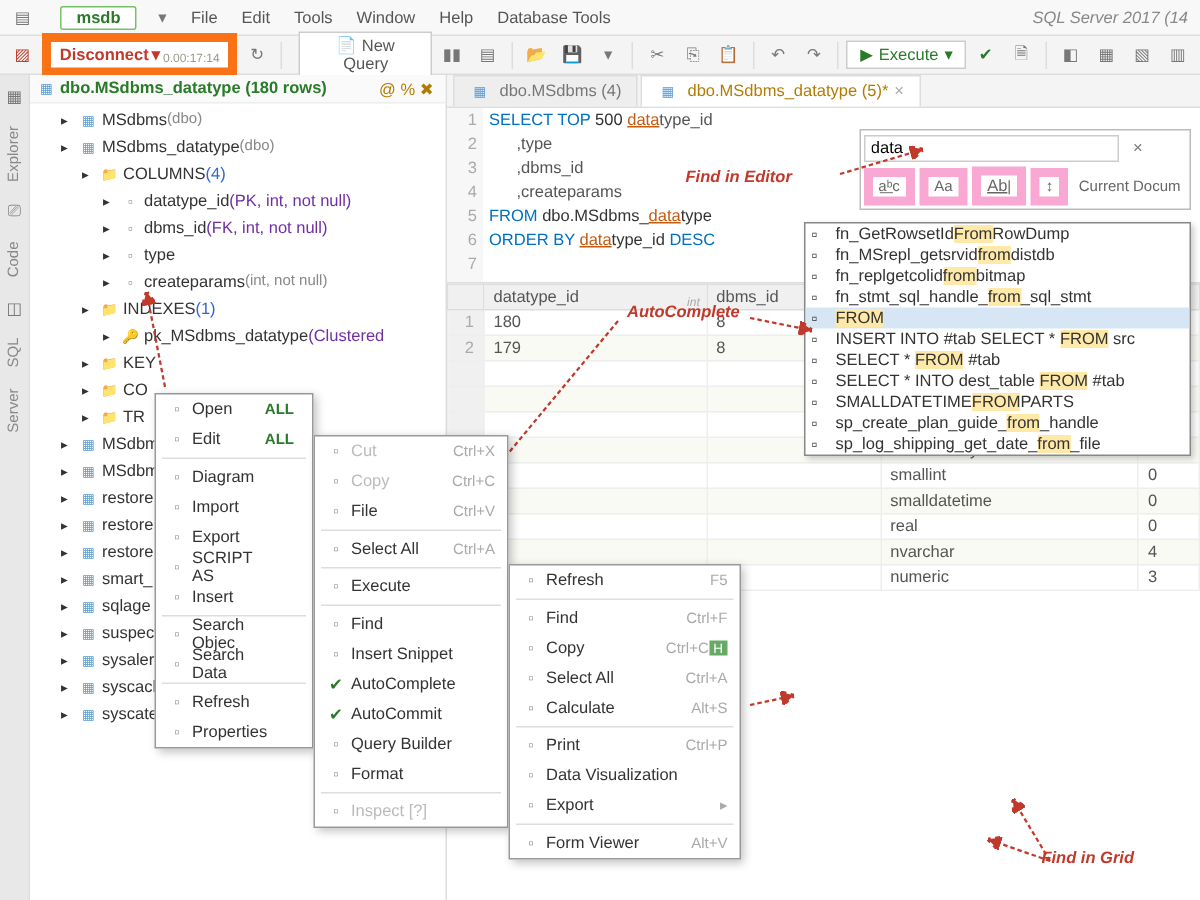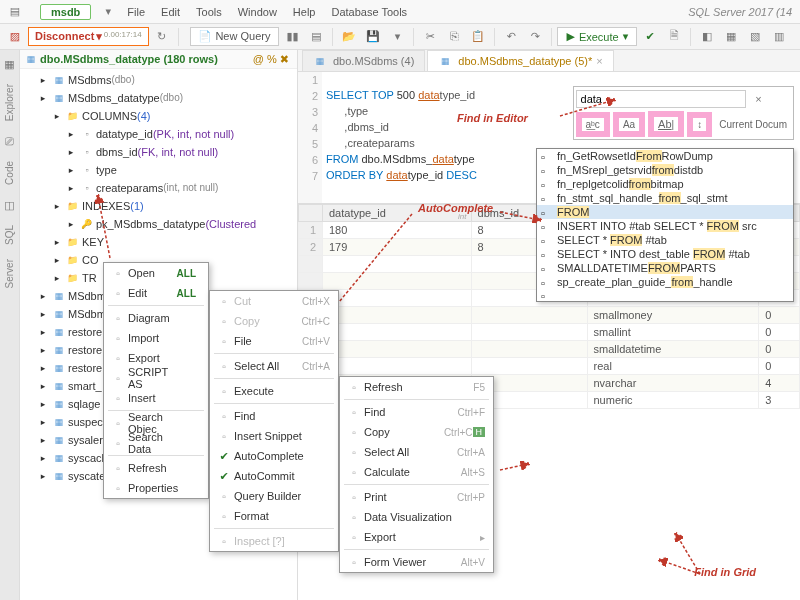--- a/index.html
+++ b/index.html
@@ -3,21 +3,21 @@
 <meta charset="utf-8">
 <style>
 * { box-sizing: border-box; margin: 0; padding: 0; font-family: "Segoe UI", Tahoma, sans-serif; font-size: 11px; }
 body { width: 800px; height: 600px; background: #f0f0f0; overflow: hidden; position: relative; color: #333; }
 .menubar { display: flex; align-items: center; height: 24px; padding: 0 4px; background: #f8f8f8; border-bottom: 1px solid #ddd; }
 .db-chip { border: 1px solid #74c365; background: #fff; color: #2a7a2a; font-weight: bold; padding: 1px 10px; margin: 0 6px 0 14px; border-radius: 2px; }
 .menu-item { padding: 2px 8px; color: #555; }
 .brand { margin-left: auto; color: #888; font-style: italic; padding-right: 4px; }
 .toolbar { display: flex; align-items: center; height: 26px; padding: 0 4px; background: #f4f4f4; border-bottom: 1px solid #ddd; gap: 2px; }
 .tbtn { width: 22px; height: 20px; display: inline-flex; align-items: center; justify-content: center; color: #777; border: 1px solid transparent; border-radius: 2px; }
-.disconnect { color: #c0392b; font-weight: bold; padding: 2px 6px; display: inline-flex; align-items: flex-start; gap: 2px; border: 1px solid #f97316; background: #fff; }
+.disconnect { color: #c0392b; font-weight: bold; padding: 2px 6px; display: inline-flex; align-items: flex-end; gap: 2px; border: 6px solid #f97316; background: #fff; }
 .disconnect .sub { font-size: 8px; font-weight: normal; display: block; color: #998; }
 .newquery { background: #fff; border: 1px solid #ccc; padding: 2px 8px; color: #555; margin-left: 6px; }
 .execute-btn { background: #fff; border: 1px solid #ccc; padding: 2px 8px; color: #2a7a2a; display: inline-flex; align-items: center; gap: 4px; }
 .tsep { width: 1px; height: 18px; background: #ddd; margin: 0 3px; }
 .main { display: flex; height: 550px; position: relative; }
 .side-rail { width: 20px; background: #e8e8e8; display: flex; flex-direction: column; align-items: center; padding-top: 4px; gap: 6px; border-right: 1px solid #ddd; }
 .rail-text { writing-mode: vertical-rl; transform: rotate(180deg); color: #888; font-size: 10px; padding: 4px 0; }
 .explorer { width: 278px; background: #fff; border-right: 1px solid #ddd; overflow: hidden; }
 .explorer-tab { display: flex; padding: 2px 4px; background: #fafafa; border-bottom: 1px solid #eee; align-items: center; }
 .tab-title { color: #2a7a2a; font-weight: bold; }
@@ -34,21 +34,21 @@
 .link { color: #3366cc; }
 .purple { color: #7030a0; }
 .editor-panel { flex: 1; background: #fff; display: flex; flex-direction: column; }
 .ed-tabs { display: flex; background: #f4f4f4; border-bottom: 1px solid #ddd; height: 22px; align-items: flex-end; padding: 0 4px; }
 .ed-tab { padding: 3px 10px; background: #eee; border: 1px solid #ddd; border-bottom: none; margin-right: 2px; color: #777; font-size: 11px; display: flex; align-items: center; gap: 4px; }
 .ed-tab.active { background: #fff; color: #b27c00; }
 .ed-tab .x { color: #aaa; }
 .sql-area { display: flex; background: #fff; font-family: Consolas, monospace; font-size: 12px; }
 .gutter { width: 24px; background: #f7f7f7; color: #aaa; text-align: right; padding: 2px 4px 2px 0; }
 .gutter div { height: 16px; }
-.code { padding: 2px 4px; flex: 1; margin-top: 15px; }
+.code { padding: 2px 4px; flex: 1; }
 .code div { height: 16px; white-space: pre; }
 .kw { color: #0070c0; }
 .ident { color: #555; }
 .hl { color: #c55a11; text-decoration: underline; }
 .anno { position: absolute; color: #c0392b; font-style: italic; font-weight: bold; pointer-events: none; }
 .arrow { position: absolute; stroke: #c0392b; fill: none; stroke-width: 1.5; stroke-dasharray: 3 2; pointer-events: none; }
 .find-box { position: absolute; right: 6px; top: 86px; background: #fff; border: 1px solid #bbb; padding: 2px; display: flex; flex-direction: column; gap: 2px; }
 .find-box input { width: 170px; border: 1px solid #ccc; padding: 2px 4px; font-size: 11px; }
 .find-opts { display: flex; align-items: center; gap: 3px; }
 .find-opt { border: 6px solid #f9a8d4; padding: 1px 4px; font-size: 10px; color: #666; }
@@ -472,20 +472,21 @@
     <div class="ac-row">
       <span class="ac-ico">▫</span>
       <span>SMALLDATETIME<span class="ac-hl">FROM</span>PARTS</span>
     </div>
     <div class="ac-row">
       <span class="ac-ico">▫</span>
       <span>sp_create_plan_guide_<span class="ac-hl">from</span>_handle</span>
     </div>
     <div class="ac-row">
       <span class="ac-ico">▫</span>
+      <span>sp_log_shipping_get_date_<span class="ac-hl">from</span>_file</span>
     </div>
   </div>
 
 <div class="ctxmenu" id="ctx1" style="left:103px; top:262px; width:106px">
     <div class="ctx-row">
       <span class="ctx-ico">▫</span>
       <span class="ctx-txt">Open</span>
 
       <span class="badge-all">ALL</span>
 

